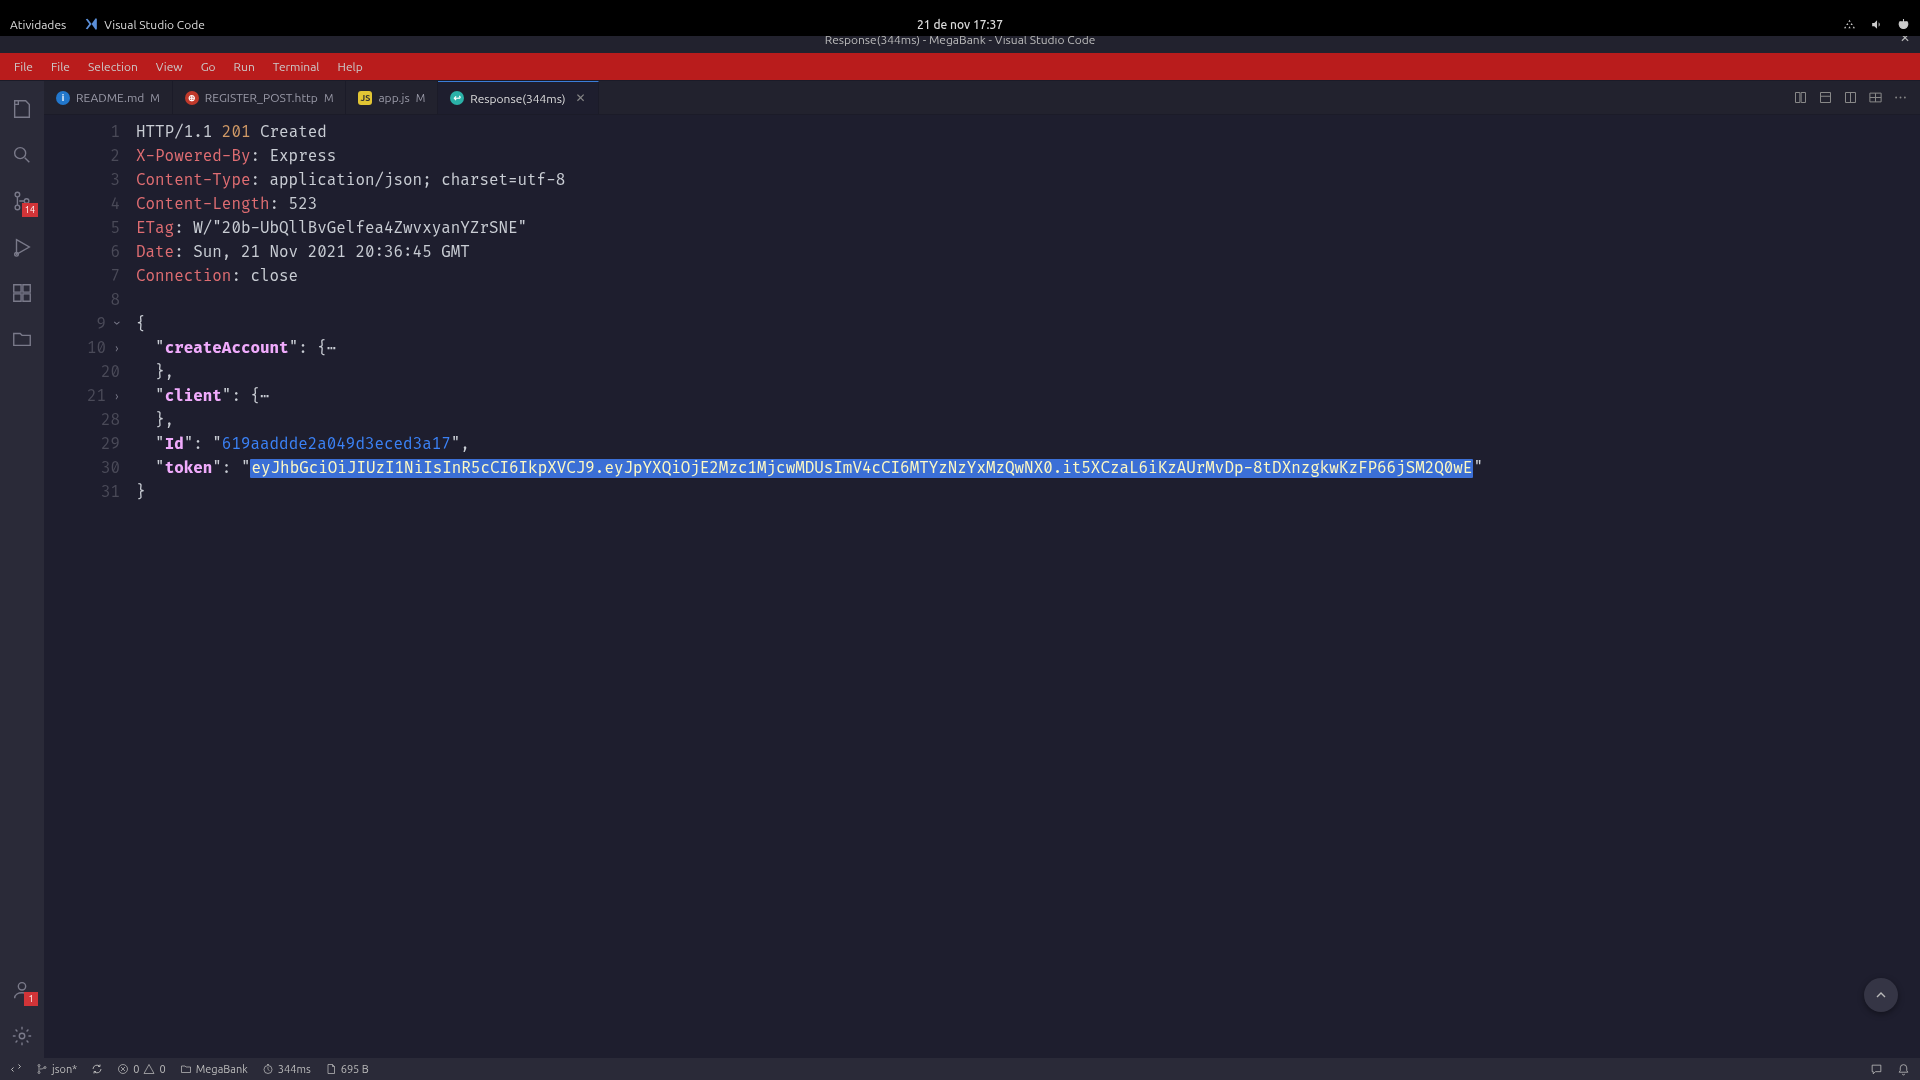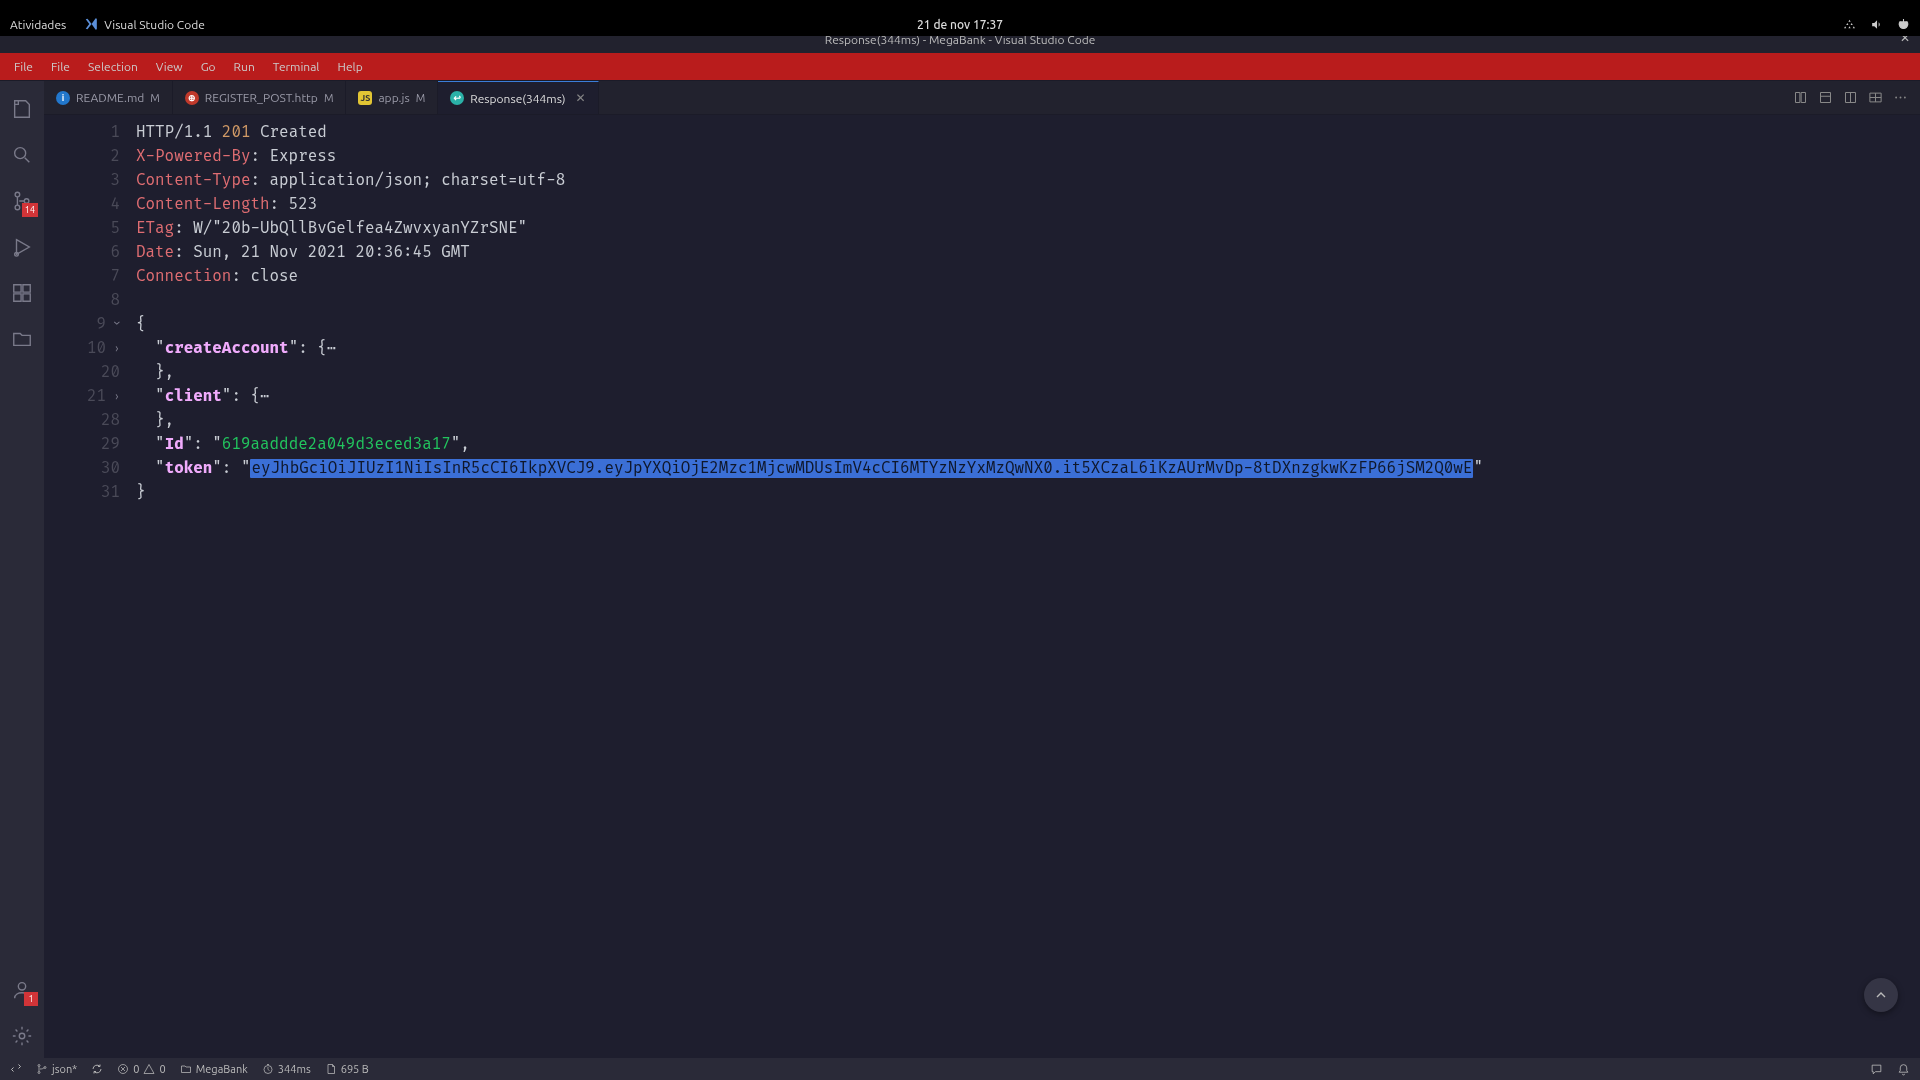--- a/index.html
+++ b/index.html
@@ -91,23 +91,23 @@
   .code-inner { padding: 6px 0 40px 0; }
   .codeline { display: flex; align-items: flex-start; }
   .gutter { width: 92px; text-align: right; color: #4a4a58; padding-right: 16px; user-select: none; display: flex; align-items: center; justify-content: flex-end; gap: 4px; height: 24px; }
   .gutter .ln { min-width: 22px; text-align: right; }
   .fold-arrow { color: #7a7a8a; font-size: 10px; display: inline-block; width: 10px; }
   .code { color: #c9cdd4; white-space: pre; flex: 1; min-width: 0; padding-right: 12px; }
   .codewrap { white-space: pre-wrap; word-break: break-all; }
 
   .h-red { color: #df6d72; }
   .h-cyan { color: #f0abfc; font-weight: bold; }
-  .h-gold { color: #22c55e; }
+  .h-gold { color: #3b82f6; }
   .h-num { color: #d19a66; }
-  .sel { background: #3b6fd6; color: #0f172a; border-radius: 1px; padding: 0 1px; }
+  .sel { background: #3b6fd6; color: #fef9c3; border-radius: 1px; padding: 0 1px; }
 
   .scroll-top-btn {
     position: absolute; right: 22px; bottom: 46px; width: 34px; height: 34px;
     background: #353545; border-radius: 50%; display: flex; align-items: center; justify-content: center;
     color: #aaa; cursor: pointer; box-shadow: 0 2px 6px rgba(0,0,0,.4);
   }
 
   
   .status-bar {
     height: 22px; background: #2a2a38; color: #bbb; font-size: 11px;

